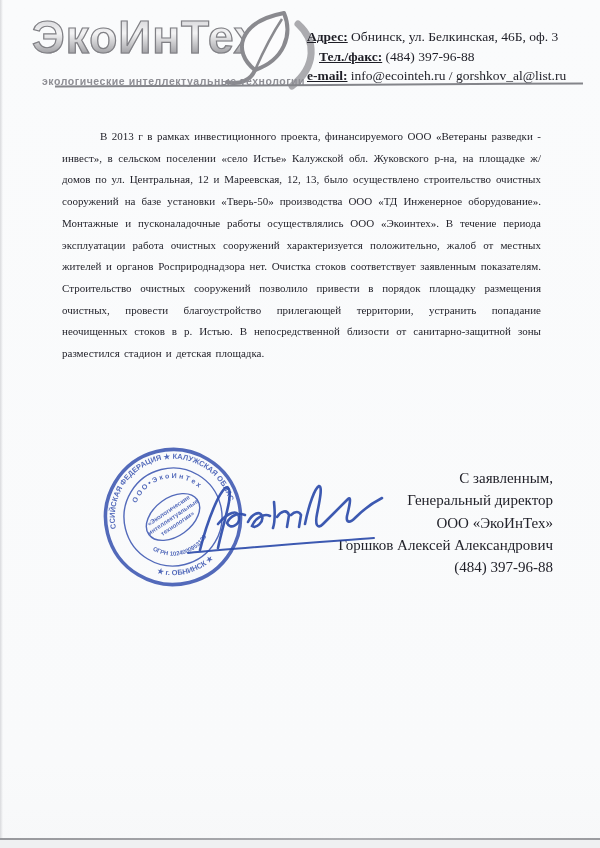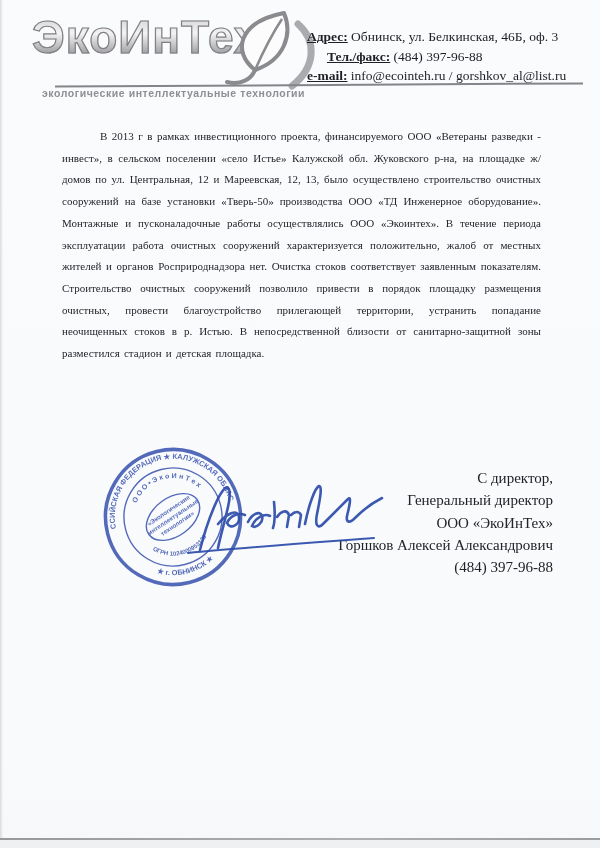--- a/index.html
+++ b/index.html
@@ -22,26 +22,26 @@
     font-family:"Liberation Sans", sans-serif; font-weight:bold;
     font-size:46px; letter-spacing:1px; line-height:1;
     background:linear-gradient(180deg,#cfcfd3 0%, #f3f3f4 42%, #87878c 100%);
     -webkit-background-clip:text; background-clip:text; color:transparent;
     -webkit-text-stroke:1.2px #808085;
   }
   .leaf { position:absolute; left:196px; top:-4px; width:102px; height:86px; }
   .tagline {
     position:absolute; left:14px; top:63px; width:276px;
     font-family:"Liberation Sans", sans-serif; font-weight:bold;
-    font-size:10.5px; letter-spacing:0.55px; color:#8e8e94; white-space:nowrap;margin-top:12px;
+    font-size:10.5px; letter-spacing:0.55px; color:#8e8e94; white-space:nowrap;
   }
   .contact { position:absolute; left:307px; top:27px; width:282px;
     font-size:13.5px; line-height:19.5px; color:#1e1e26; }
   .contact .lbl { font-weight:bold; text-decoration:underline;text-align:center; }
-  .c2 { margin-left:20px; }
+  .c2 { margin-left:12px; }
   .rule { position:absolute; left:55px; top:84px; width:528px; height:2px;
     background:#84858a; transform:rotate(-0.35deg); }
 
   
   .bodytext {
     position:absolute; left:62px; top:126px; width:479px;
     font-size:11px; line-height:21.7px; color:#25252d;
     text-align:justify; text-indent:38px; word-spacing:1.5px;
   }
 
@@ -84,21 +84,21 @@
         <span>info@ecointeh.ru / gorshkov_al@list.ru</span>
       </div>
     </div>
 
     <div class="rule"></div>
   </div>
 
   <p class="bodytext">В 2013 г в рамках инвестиционного проекта, финансируемого ООО «Ветераны разведки - инвест», в сельском поселении «село Истье» Калужской обл. Жуковского р-на, на площадке ж/домов по ул. Центральная, 12 и Мареевская, 12, 13, было осуществлено строительство очистных сооружений на базе установки «Тверь-50» производства ООО «ТД Инженерное оборудование». Монтажные и пусконаладочные работы осуществлялись ООО «Экоинтех». В течение периода эксплуатации работа очистных сооружений характеризуется положительно, жалоб от местных жителей и органов Росприроднадзора нет. Очистка стоков соответствует заявленным показателям. Строительство очистных сооружений позволило привести в порядок площадку размещения очистных, провести благоустройство прилегающей территории, устранить попадание неочищенных стоков в р. Истью. В непосредственной близости от санитарно-защитной зоны разместился стадион и детская площадка.</p>
 
   <div class="sig-block">
-    <div>С директор,</div>
+    <div>С заявленным,</div>
     <div>Генеральный директор</div>
     <div>ООО «ЭкоИнТех»</div>
     <div>Горшков Алексей Александрович</div>
     <div>(484) 397-96-88</div>
   </div>
 
   <svg class="stamp" viewBox="0 0 200 200">
     <defs>
       <path id="arc-ot" d="M 18 100 A 82 82 0 1 1 182 100"></path>
       <path id="arc-ob" d="M 29 141 A 82 82 0 0 0 171 141"></path>

